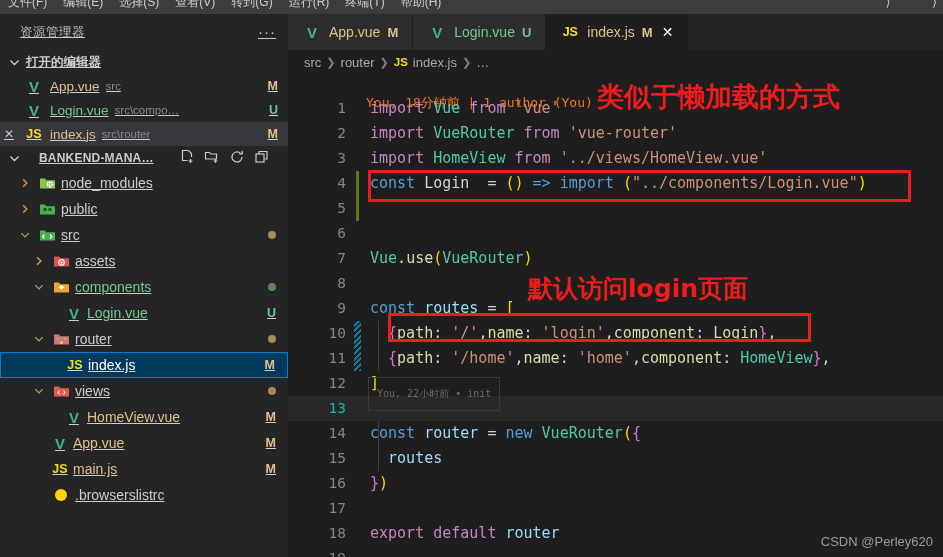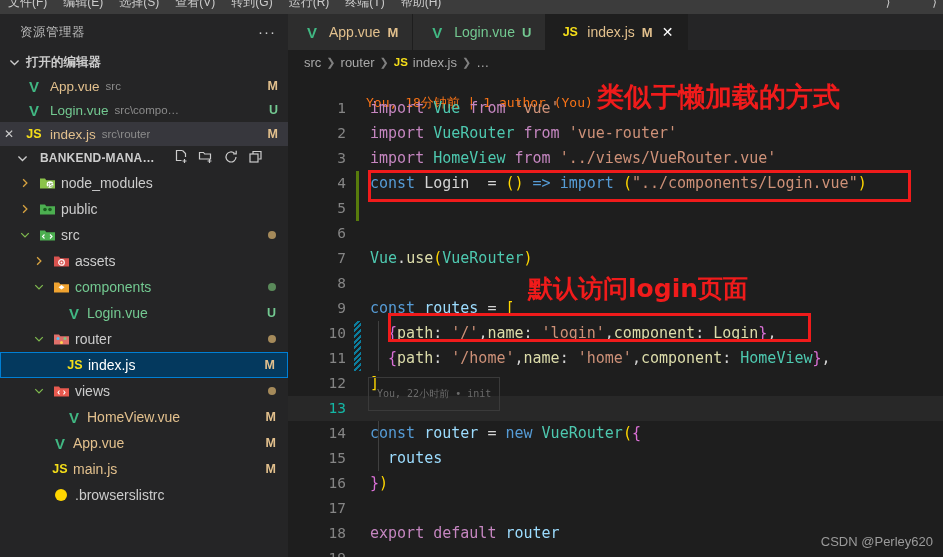--- a/index.html
+++ b/index.html
@@ -27,21 +27,21 @@
   .menubar-right {
     position: absolute; top: -10px; right: 6px; height: 24px;
     display: flex; align-items: center; gap: 42px;
   }
   .menubar-right span { font-size: 12px; color: #cccccc; }
 
   
   .sidebar {
     position: absolute; top: 14px; left: 0; width: 288px; height: 543px;
     background: #252526; color: #cccccc;
-    display: flex; flex-direction: column;
+    display: flex; flex-direction: column; text-decoration: underline;
   }
   .sb-title {
     height: 36px; display: flex; align-items: center;
     padding: 0 12px 0 20px; justify-content: space-between;
   }
   .sb-title-text {
     font-size: 12.5px; color: #bbbbbb; letter-spacing: .5px;
   }
   .sb-dots { color: #cccccc; font-size: 15px; letter-spacing: 1px; line-height: 10px; }
 
@@ -75,23 +75,23 @@
           overflow: hidden; text-overflow: ellipsis; }
   .badge { margin-left: auto; font-weight: bold; font-size: 12.5px; flex: none; padding-left: 6px; }
   .badge.M { color: #e2c08d; }
   .badge.U { color: #73c991; }
   .nm-mod  { color: #e2c08d; }
   .nm-untr { color: #73c991; }
   .nm-plain{ color: #cccccc; }
 
   
   .proj-header {
-    height: 24px; display: flex; align-items: center; gap: 10px;
+    height: 24px; display: flex; align-items: center; gap: 17px;
     padding-left: 6px; padding-right: 8px;
-    font-size: 12px; font-weight: bold; color: #cccccc; margin-left: 8px;
+    font-size: 12px; font-weight: bold; color: #cccccc;
   }
   .proj-name { letter-spacing: .2px; white-space: nowrap; }
   .proj-actions { margin-left: 8px; display: flex; gap: 9px; align-items: center; }
   .proj-actions svg { width: 16px; height: 16px; stroke: #cccccc; fill: none; stroke-width: 1.2; }
 
   .tree-row {
     height: 26px; display: flex; align-items: center; font-size: 14px; gap: 3px;
     padding-right: 12px;
   }
   .tree-row.selected-focus {
@@ -492,21 +492,21 @@
         <span>index.js</span>
         <span class="bc-sep">❯</span>
         <span>…</span>
       </div>
 
     <div class="code-area">
       <div class="codeblame">You, 18分钟前 | 1 author (You)</div>
       <div class="lines" id="code-lines">
           <div class="ln-row"><span class="ln-num">1</span><span class="ln-txt"><span class="k-kw">import</span><span class="k-plain"> </span><span class="k-cls">Vue</span><span class="k-plain"> </span><span class="k-kw">from</span><span class="k-plain"> </span><span class="k-str">'vue'</span></span></div>
           <div class="ln-row"><span class="ln-num">2</span><span class="ln-txt"><span class="k-kw">import</span><span class="k-plain"> </span><span class="k-cls">VueRouter</span><span class="k-plain"> </span><span class="k-kw">from</span><span class="k-plain"> </span><span class="k-str">'vue-router'</span></span></div>
-          <div class="ln-row"><span class="ln-num">3</span><span class="ln-txt"><span class="k-kw">import</span><span class="k-plain"> </span><span class="k-cls">HomeView</span><span class="k-plain"> </span><span class="k-kw">from</span><span class="k-plain"> </span><span class="k-str">'../views/VueRouter.vue'</span></span></div>
+          <div class="ln-row"><span class="ln-num">3</span><span class="ln-txt"><span class="k-kw">import</span><span class="k-plain"> </span><span class="k-cls">HomeView</span><span class="k-plain"> </span><span class="k-kw">from</span><span class="k-plain"> </span><span class="k-str">'../views/HomeView.vue'</span></span></div>
           <div class="ln-row"><span class="ln-num">4</span><span class="ln-txt"><span class="k-const">const</span><span class="k-plain"> </span><span class="k-plain">Login</span><span class="k-plain">  = </span><span class="k-par">()</span><span class="k-plain"> </span><span class="k-arrow">=&gt;</span><span class="k-plain"> </span><span class="k-const">import</span><span class="k-plain"> </span><span class="k-par">(</span><span class="k-str">"../components/Login.vue"</span><span class="k-par">)</span></span></div>
           <div class="ln-row"><span class="ln-num">5</span><span class="ln-txt"></span></div>
           <div class="ln-row"><span class="ln-num">6</span><span class="ln-txt"></span></div>
           <div class="ln-row"><span class="ln-num">7</span><span class="ln-txt"><span class="k-cls">Vue</span><span class="k-plain">.</span><span class="k-fn">use</span><span class="k-par">(</span><span class="k-cls">VueRouter</span><span class="k-par">)</span></span></div>
           <div class="ln-row"><span class="ln-num">8</span><span class="ln-txt"></span></div>
           <div class="ln-row"><span class="ln-num">9</span><span class="ln-txt"><span class="k-const">const</span><span class="k-plain"> </span><span class="k-id">routes</span><span class="k-plain"> = </span><span class="k-par">[</span></span></div>
           <div class="ln-row"><span class="ln-num">10</span><span class="ln-txt"><span class="k-plain">  </span><span class="k-par2">{</span><span class="k-fn">path</span><span class="k-plain">: </span><span class="k-str">'/'</span><span class="k-plain">,</span><span class="k-fn">name</span><span class="k-plain">: </span><span class="k-str">'login'</span><span class="k-plain">,</span><span class="k-fn">component</span><span class="k-plain">: </span><span class="k-fn">Login</span><span class="k-par2">}</span><span class="k-plain">,</span></span></div>
           <div class="ln-row"><span class="ln-num">11</span><span class="ln-txt"><span class="k-plain">  </span><span class="k-par2">{</span><span class="k-fn">path</span><span class="k-plain">: </span><span class="k-str">'/home'</span><span class="k-plain">,</span><span class="k-fn">name</span><span class="k-plain">: </span><span class="k-str">'home'</span><span class="k-plain">,</span><span class="k-fn">component</span><span class="k-plain">: </span><span class="k-cls">HomeView</span><span class="k-par2">}</span><span class="k-plain">,</span></span></div>
           <div class="ln-row"><span class="ln-num">12</span><span class="ln-txt"><span class="k-par">]</span></span></div>
           <div class="ln-row cur"><span class="ln-num">13</span><span class="ln-txt"></span></div>

